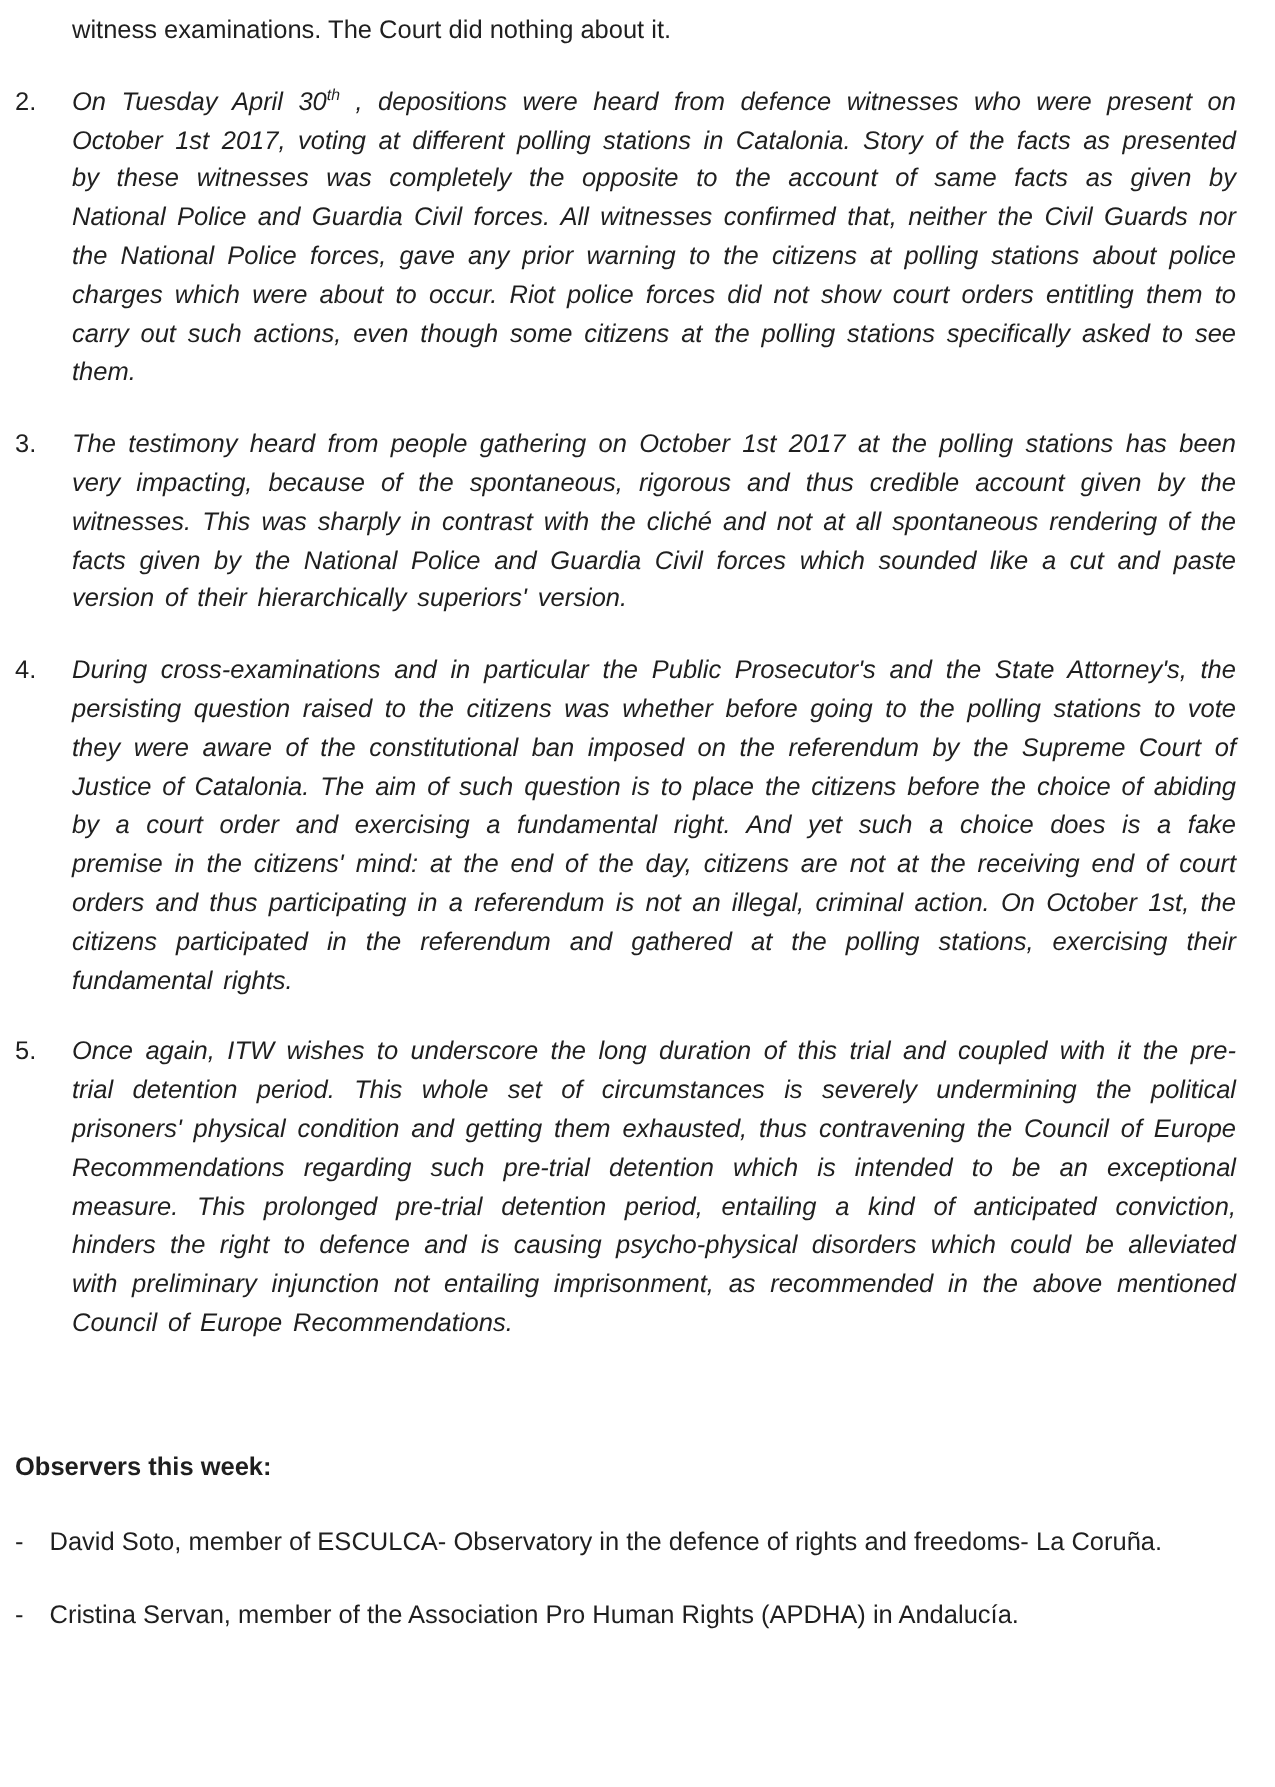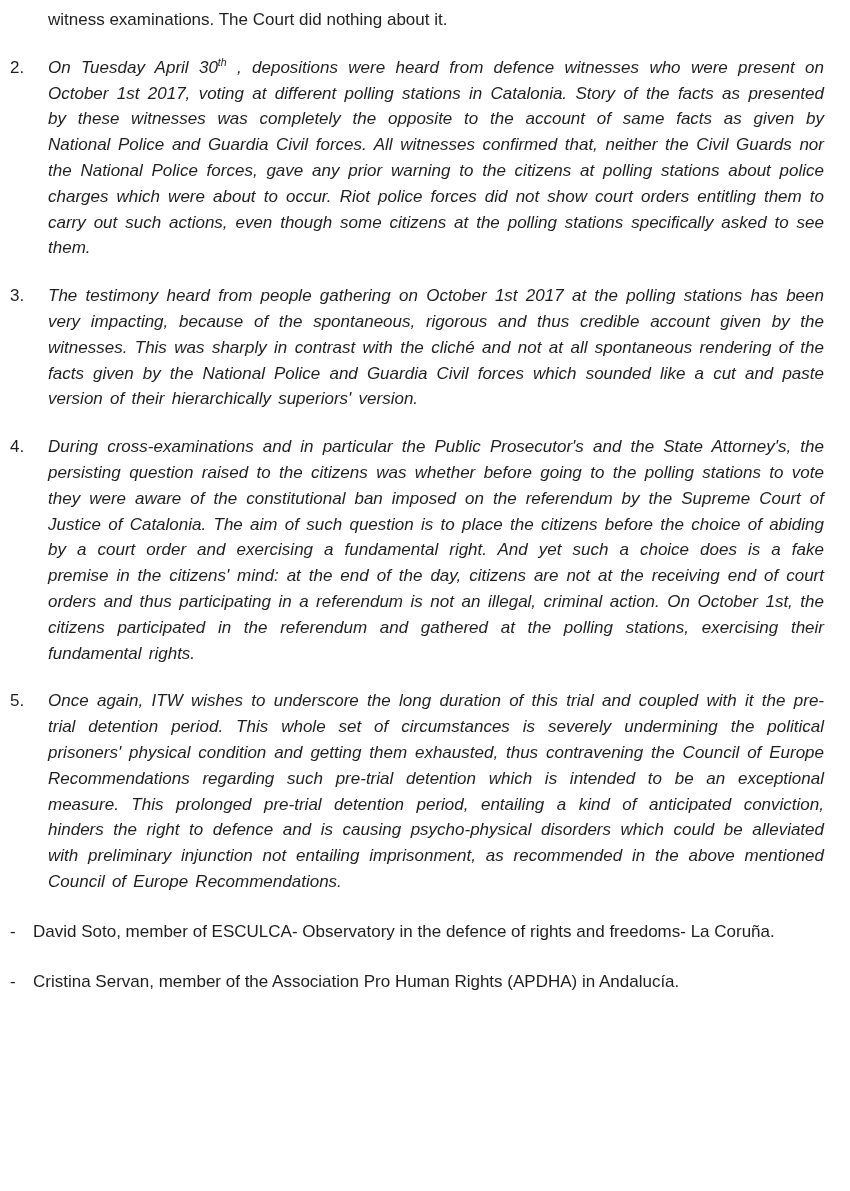--- a/index.html
+++ b/index.html
@@ -84,20 +84,21 @@
   <div class="list-item">
     <span class="num">4.</span>
     <p class="item-text">During cross-examinations and in particular the Public Prosecutor's and the State Attorney's, the persisting question raised to the citizens was whether before going to the polling stations to vote they were aware of the constitutional ban imposed on the referendum by the Supreme Court of Justice of Catalonia. The aim of such question is to place the citizens before the choice of abiding by a court order and exercising a fundamental right. And yet such a choice does is a fake premise in the citizens' mind: at the end of the day, citizens are not at the receiving end of court  orders and thus participating in a referendum is not an illegal, criminal action. On October 1st, the citizens participated in the referendum and gathered at the polling stations, exercising their fundamental rights.</p>
   </div>
 
   <div class="list-item">
     <span class="num">5.</span>
     <p class="item-text">Once again, ITW wishes to underscore the long duration of this trial and coupled with it the pre-trial detention period. This whole set of circumstances is severely undermining the political prisoners' physical condition and getting them exhausted, thus contravening the Council of Europe Recommendations regarding such pre-trial detention which is intended to be an exceptional measure. This prolonged pre-trial detention period, entailing a kind of anticipated conviction, hinders the right to defence and is causing psycho-physical disorders which could be alleviated with preliminary injunction not entailing imprisonment, as recommended in the above mentioned Council of Europe Recommendations.</p>
   </div>
 
+  <h3 class="observers-heading">Observers this week:</h3>
 
   <div class="bullet-item">
     <span class="dash">-</span>
     <p class="bullet-text">David Soto, member of ESCULCA- Observatory in the defence of rights and freedoms- La Coruña.</p>
   </div>
 
   <div class="bullet-item">
     <span class="dash">-</span>
     <p class="bullet-text">Cristina Servan, member of the Association Pro Human Rights (APDHA) in Andalucía.</p>
   </div>

